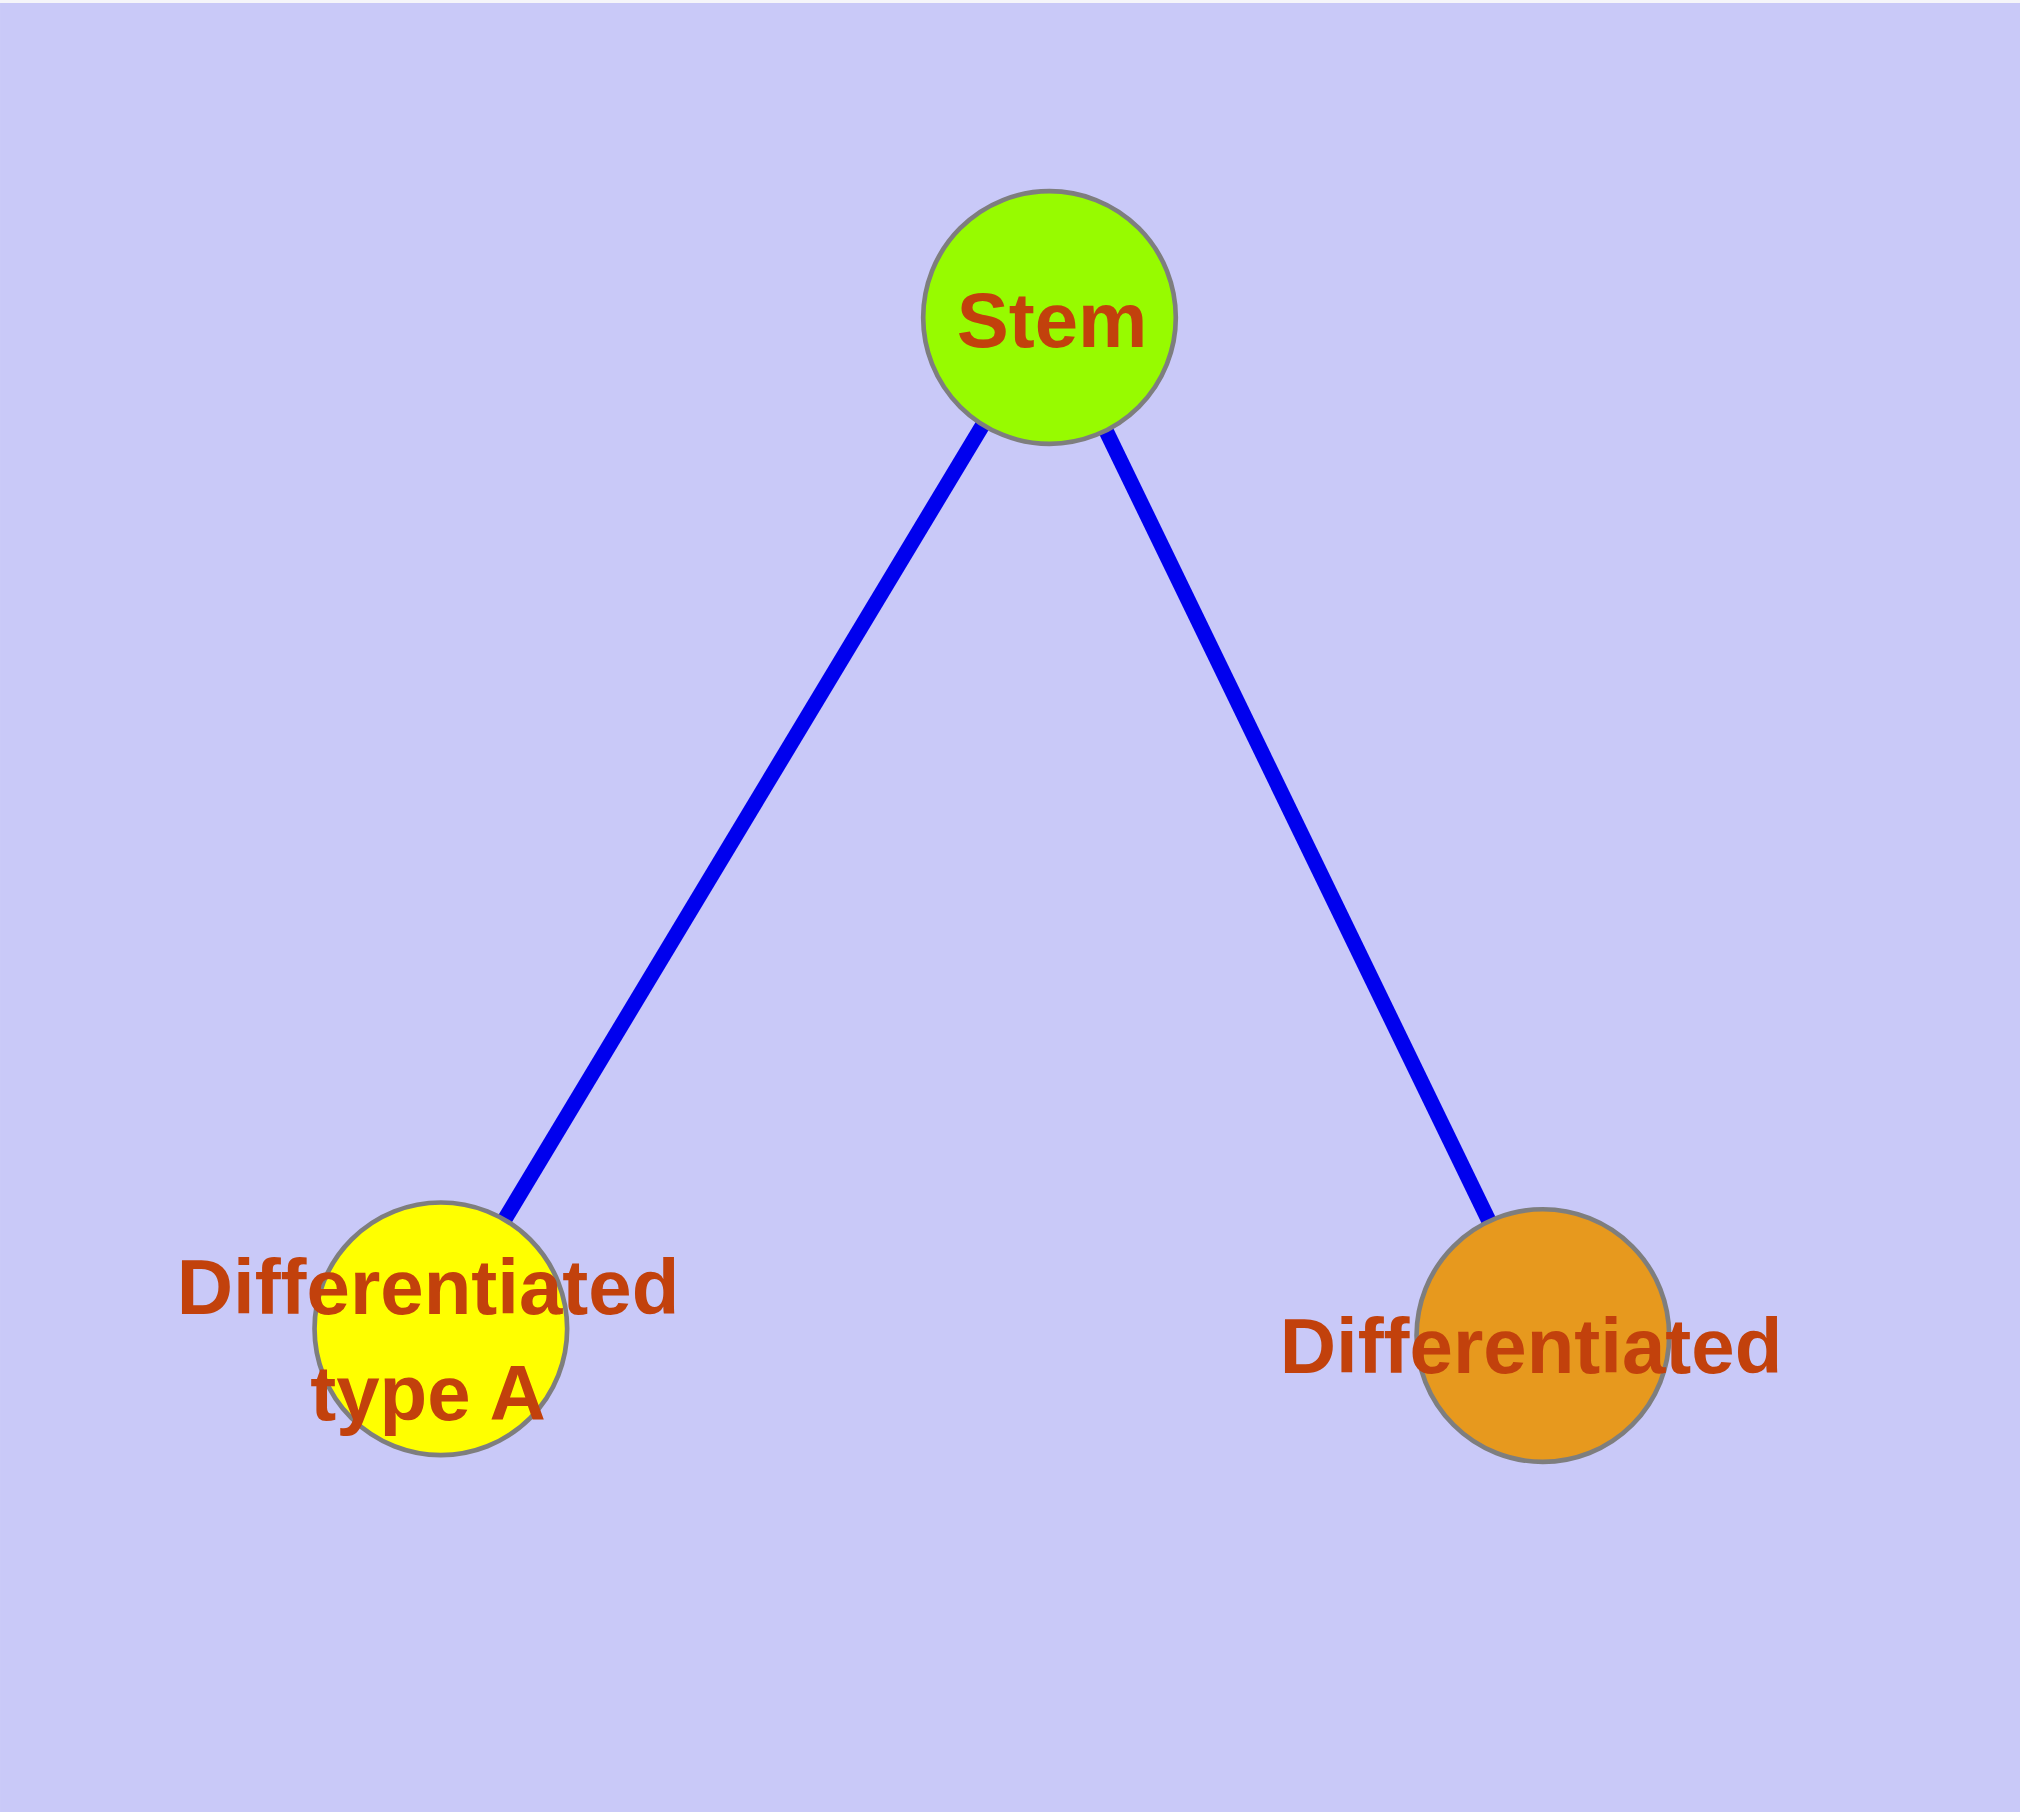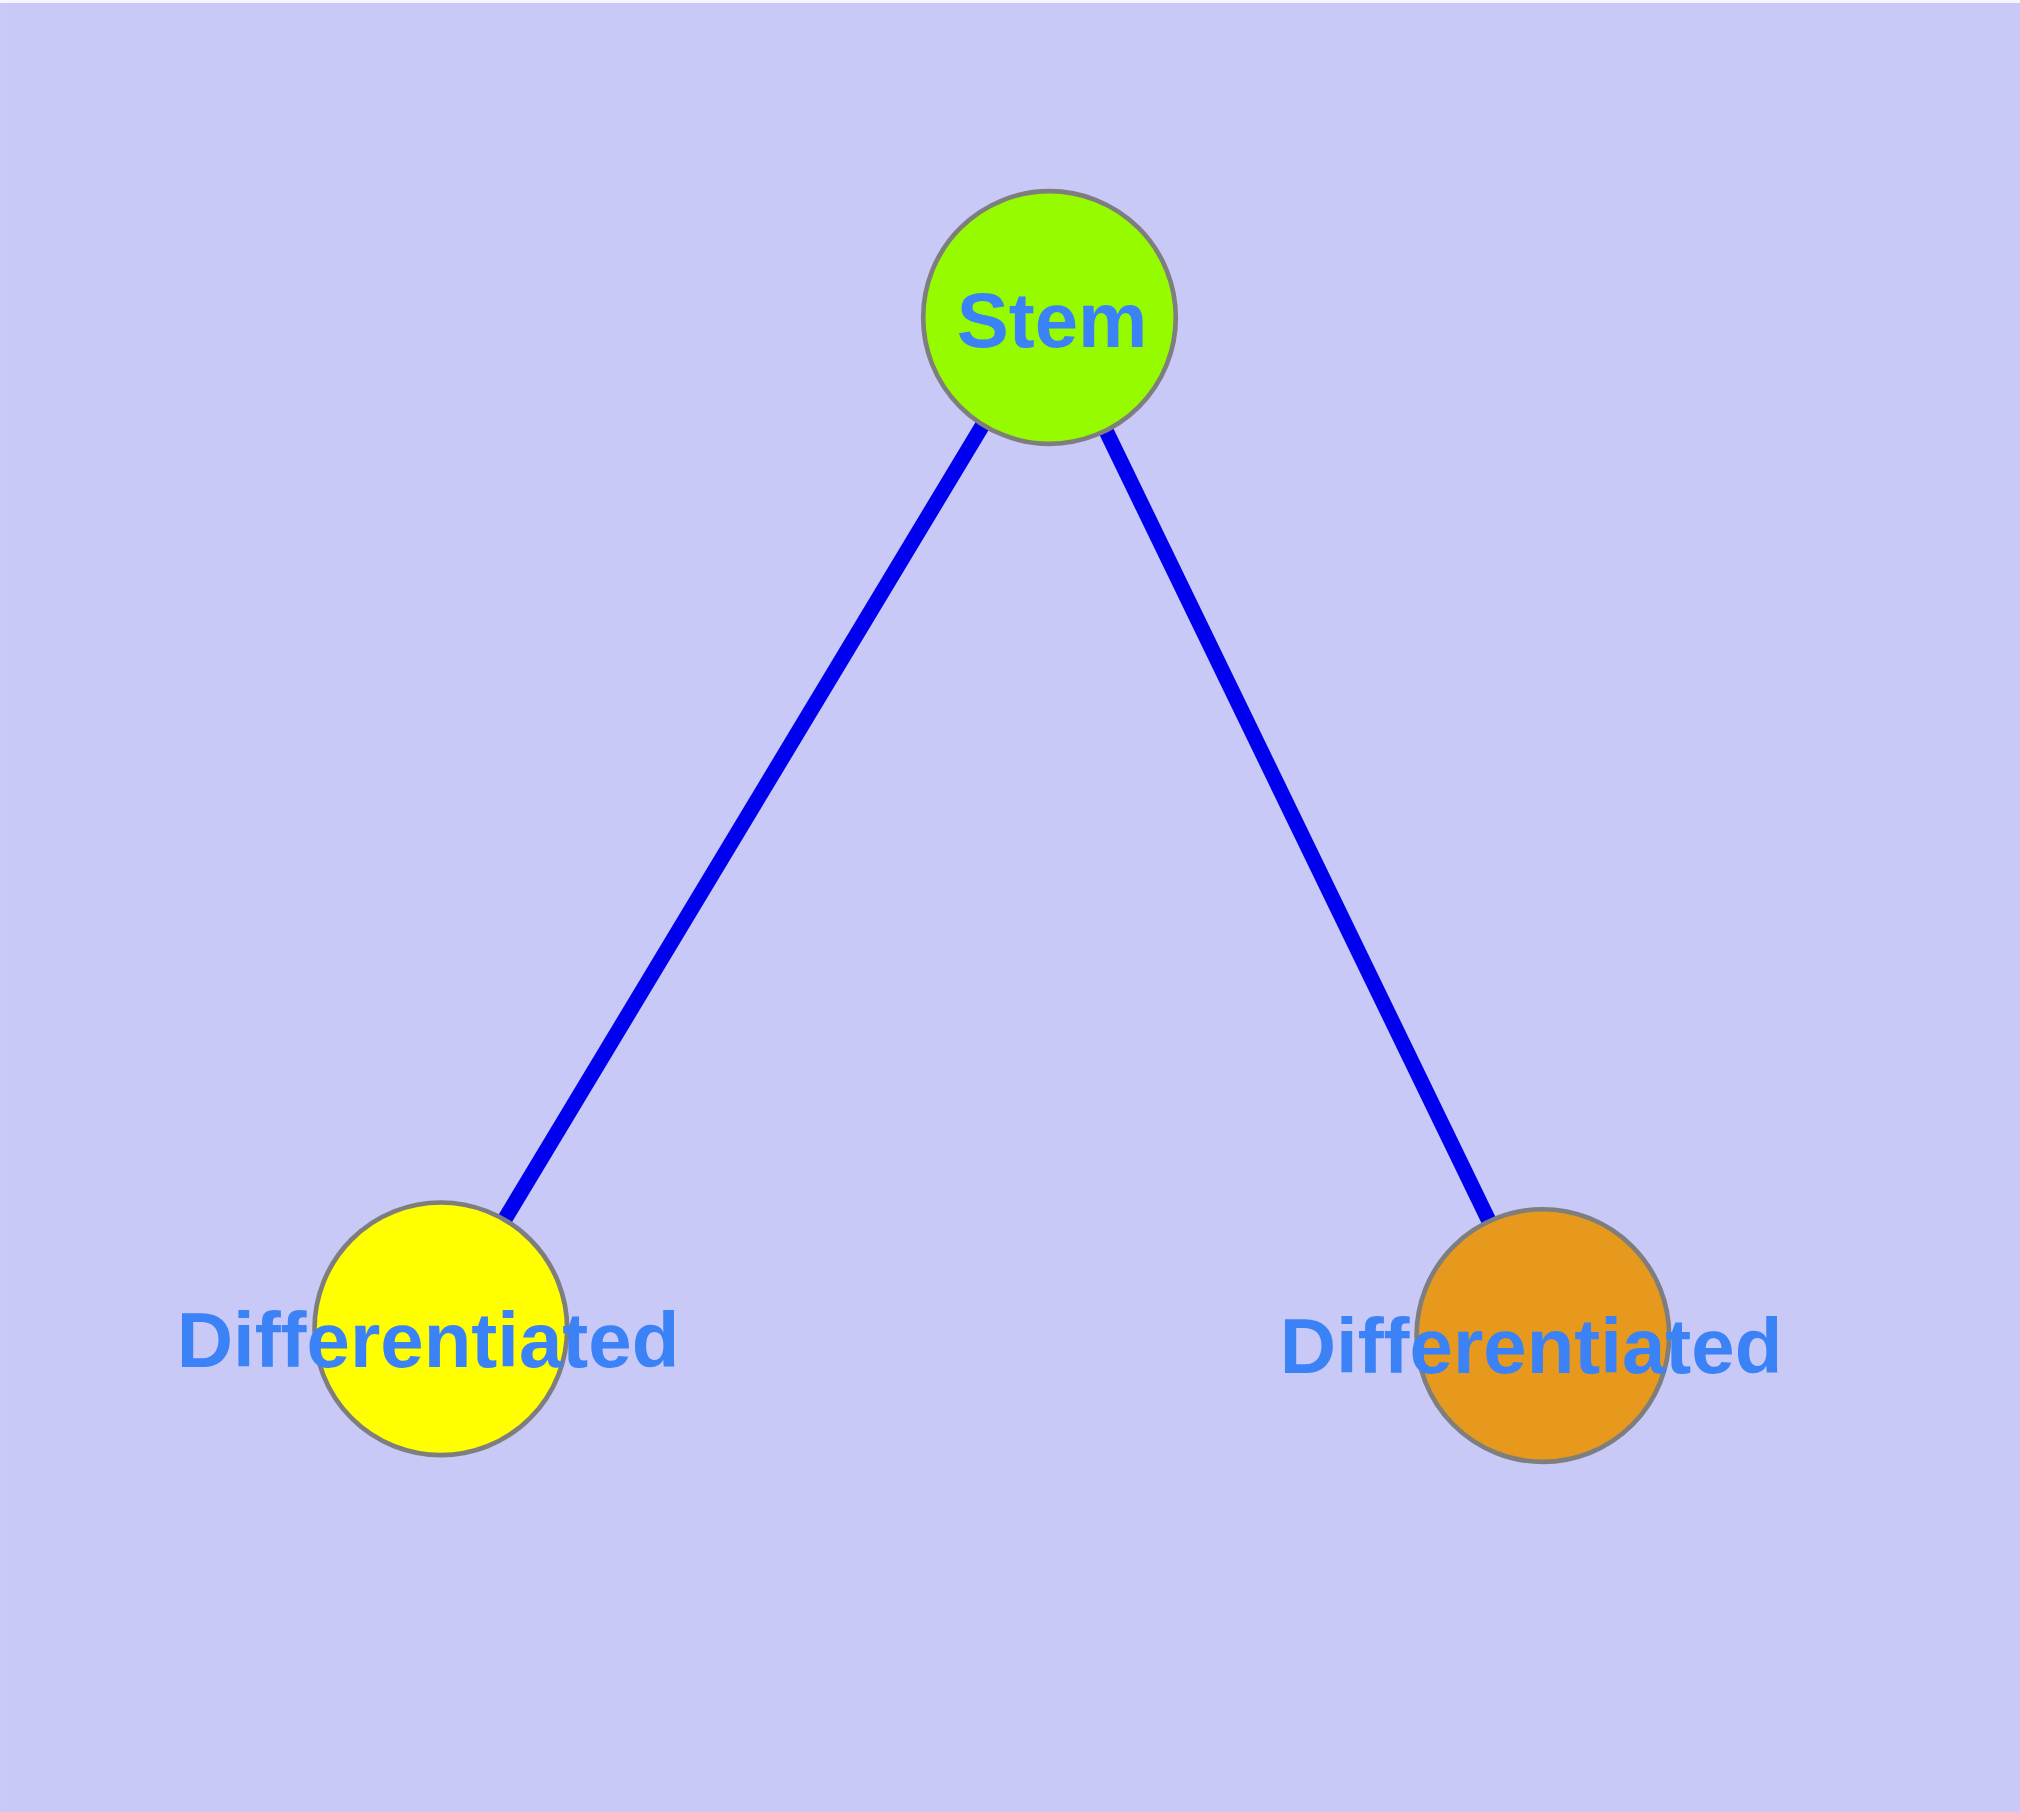--- a/index.html
+++ b/index.html
@@ -30,21 +30,21 @@
   svg.graph {
     position: absolute;
     left: 0; top: 0;
     width: 2021px;
     height: 1809px;
     display: block;
   }
   .node-label {
     position: absolute;
     transform: translate(-50%, -50%);
-    color: #3b82f6;
+    color: #c2410c;
     font-weight: bold;
     font-size: 78px;
     line-height: 106px;
     text-align: center;
     white-space: nowrap;
     letter-spacing: 0;
   }
   .node-label .line { white-space: nowrap; }
 </style>
 </head>
@@ -63,20 +63,21 @@
 
       <circle cx="1238" cy="371" r="149" stroke-width="5.5" fill="#97FB00" stroke="#7E7E7E"></circle>
       <circle cx="520" cy="1564" r="149" stroke-width="5.5" fill="#FFFF00" stroke="#7E7E7E"></circle>
       <circle cx="1820" cy="1572" r="149" stroke-width="5.5" fill="#E7991E" stroke="#7E7E7E"></circle>
     </svg>
 
     <div class="node-label" style="left:1052px; top:317px;">Stem</div>
 
     <div class="node-label" style="left:428px; top:1337px;">
       <div class="line">Differentiated</div>
+      <div class="line">type A</div>
     </div>
 
     <div class="node-label" style="left:1531px; top:1343px;">
       <div class="line">Differentiated</div>
     </div>
   </div>
 </div>
 
 
 </body></html>

